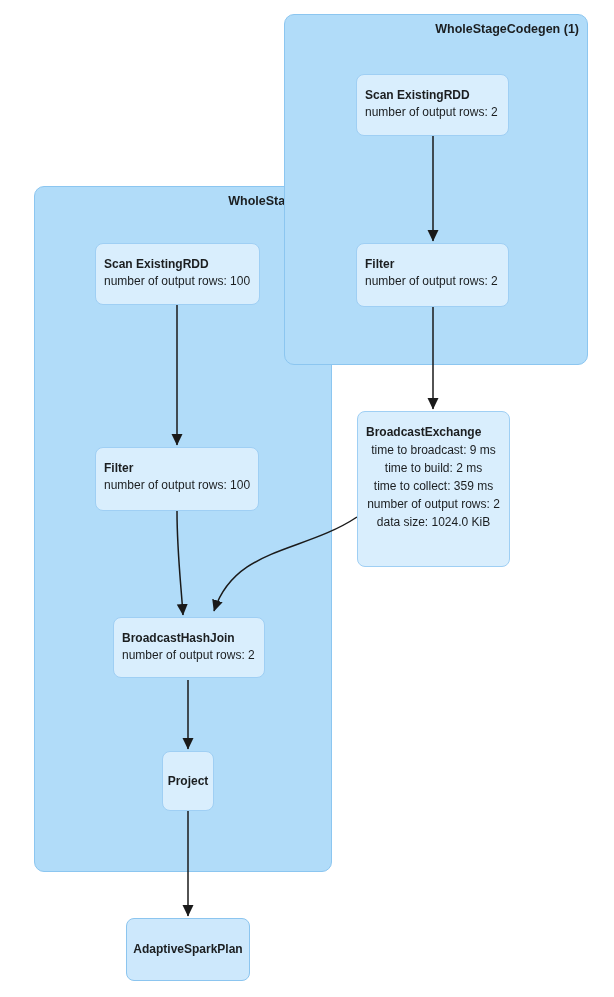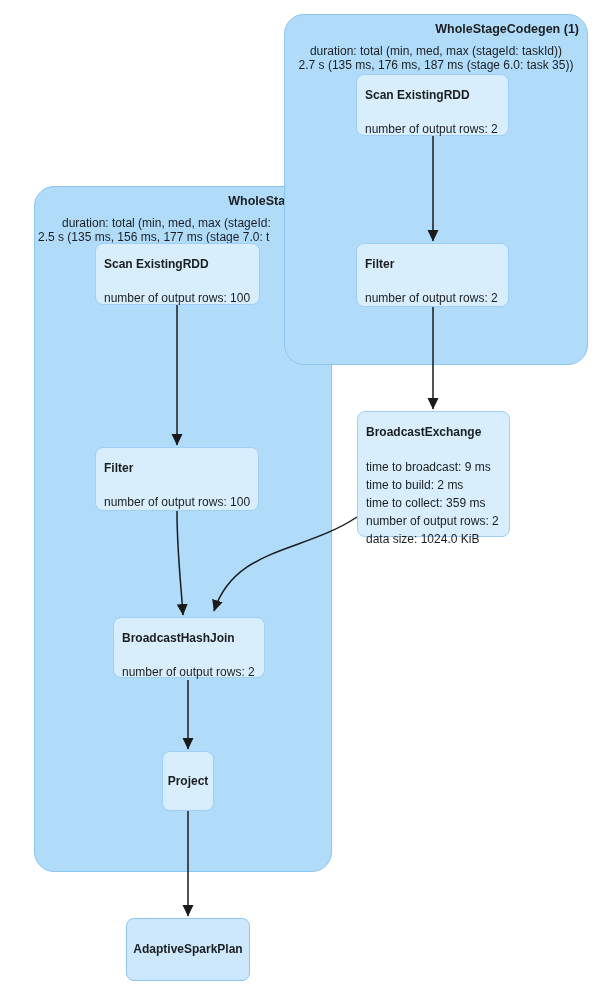--- a/index.html
+++ b/index.html
@@ -14,21 +14,21 @@
   }
   *{box-sizing:border-box;margin:0;padding:0;}
   html,body{width:614px;height:997px;background:#ffffff;overflow:hidden;}
   body{position:relative;font-family:"Liberation Sans","DejaVu Sans",sans-serif;color:var(--text);}
   .canvas{position:absolute;inset:0;width:614px;height:997px;}
 
   .cluster{
     position:absolute;
     background:var(--cluster-fill);
     border:1px solid var(--cluster-border);
-    border-radius:20px;
+    border-radius:10px;
   }
   #cluster-left{left:34px;top:186px;width:298px;height:686px;z-index:1;}
   #cluster-right{left:284px;top:14px;width:304px;height:351px;z-index:2;}
 
   .cluster-title{
     position:absolute;top:7px;
     font-weight:bold;font-size:12.5px;line-height:14px;
     white-space:nowrap;
   }
   #cluster-right .cluster-title{right:8px;text-align:right;}
@@ -48,51 +48,43 @@
   .node{
     position:absolute;z-index:4;
     background:var(--node-fill);
     border:1px solid var(--node-border);
     border-radius:8px;
     padding:12px 8px;
     font-size:12px;line-height:17px;
     white-space:nowrap;
   }
   .node .node-title{font-weight:bold;}
-  .node .node-metrics{margin-top:17px;}
+  .node .node-metrics{}
   .node .metric{line-height:17px;}
-  #node-broadcast-exchange .metric{line-height:18px;}
+  #node-broadcast-exchange .metric{line-height:18px;text-align:center;}
   .node.leaf{
     display:flex;align-items:center;justify-content:center;
     padding:0;
   }
   #node-adaptivesparkplan{
     background:var(--root-node-fill);
     border-color:var(--root-node-border);
   }
 </style>
 </head>
 <body>
 
 <div class="canvas">
 
   <div class="cluster" id="cluster-left">
     <div class="cluster-title">WholeStageCode</div>
-    <div class="cluster-duration">
-      <div class="dur-line dur-line-1">duration: total (min, med, max (stageId:</div>
-      <div class="dur-line dur-line-2">2.5 s (135 ms, 156 ms, 177 ms (stage 7.0: t</div>
-    </div>
   </div>
 
   <div class="cluster" id="cluster-right">
     <div class="cluster-title">WholeStageCodegen (1)</div>
-    <div class="cluster-duration">
-      <div class="dur-line">duration: total (min, med, max (stageId: taskId))</div>
-      <div class="dur-line">2.7 s (135 ms, 176 ms, 187 ms (stage 6.0: task 35))</div>
-    </div>
   </div>
 
   <svg class="edges" width="614" height="997" viewBox="0 0 614 997">
     <defs>
       <marker id="arrow" viewBox="0 0 12 12" refX="11" refY="6" markerWidth="12" markerHeight="12" markerUnits="userSpaceOnUse" orient="auto">
         <path d="M0,0.5 L11.5,6 L0,11.5 z" fill="#1a1a1a"></path>
       </marker>
     </defs>
     <g fill="none" stroke="#1a1a1a" stroke-width="1.5">
       <path d="M433,136 L433,241" marker-end="url(#arrow)"></path>
@@ -112,21 +104,21 @@
     </div>
   </div>
 
   <div class="node" id="node-filter-1" style="left:356px;top:243px;width:153px;height:64px;">
     <div class="node-title">Filter</div>
     <div class="node-metrics">
       <div class="metric">number of output rows: 2</div>
     </div>
   </div>
 
-  <div class="node" id="node-broadcast-exchange" style="left:357px;top:411px;width:153px;height:126px;border-radius:8px;">
+  <div class="node" id="node-broadcast-exchange" style="left:357px;top:411px;width:153px;height:156px;border-radius:8px;">
     <div class="node-title">BroadcastExchange</div>
     <div class="node-metrics">
       <div class="metric">time to broadcast: 9 ms</div>
       <div class="metric">time to build: 2 ms</div>
       <div class="metric">time to collect: 359 ms</div>
       <div class="metric">number of output rows: 2</div>
       <div class="metric">data size: 1024.0 KiB</div>
     </div>
   </div>
 

